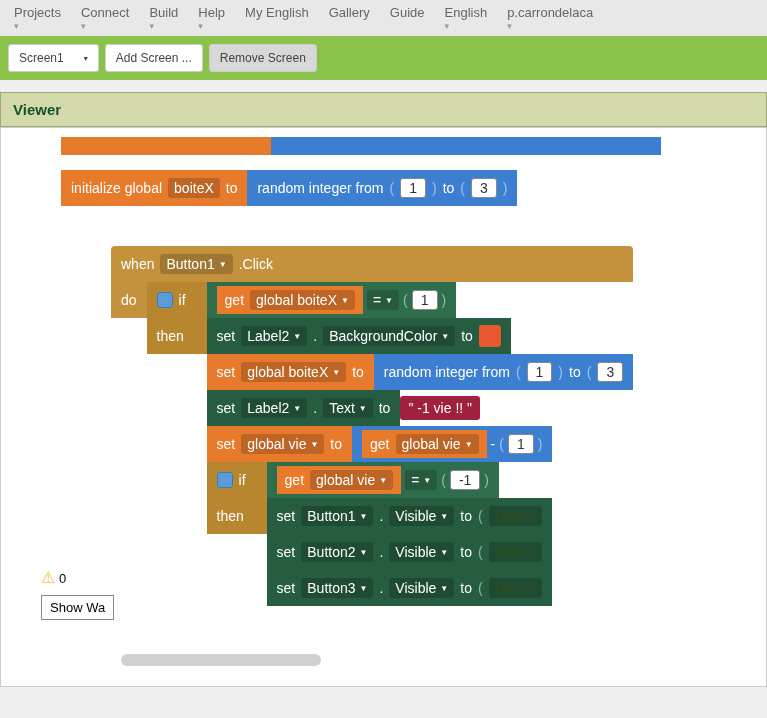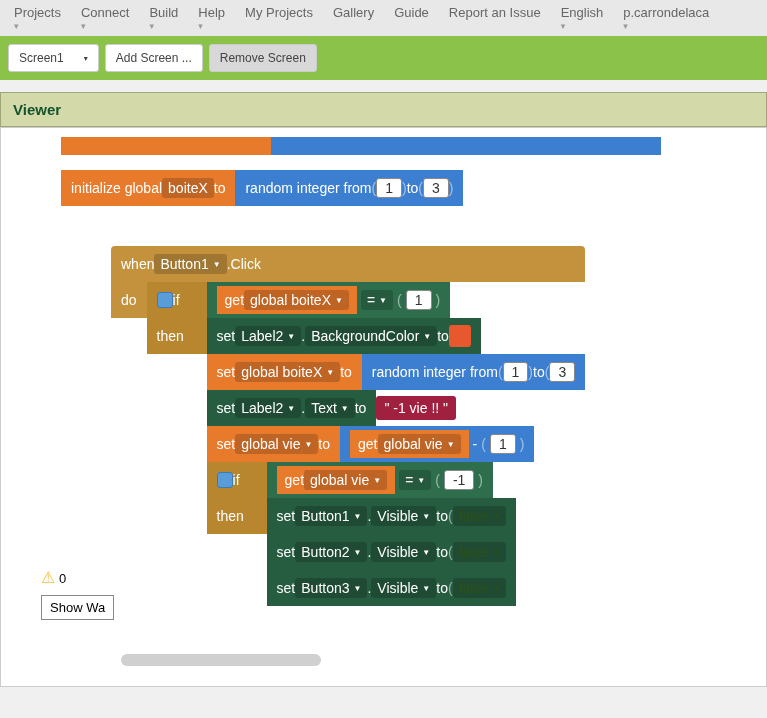--- a/index.html
+++ b/index.html
@@ -23,21 +23,21 @@
 
 .orange { background: #e87a2c; }
 .blue { background: #3c7fd0; }
 .mustard { background: #c4923d; }
 .mustard-dark { background: #b8862f; }
 .green { background: #2e6e4d; }
 .green-dark { background: #265c40; }
 .lime { background: #a4d15e; color: #2d5016; }
 
 .row { display: flex; align-items: center; height: 36px; }
-.piece { padding: 6px 10px; display: flex; align-items: center; gap: 0; height: 36px; }
+.piece { padding: 6px 10px; display: flex; align-items: center; gap: 6px; height: 36px; }
 
 .dropdown { background: rgba(0,0,0,0.18); padding: 2px 6px; border-radius: 3px; display: inline-flex; align-items: center; gap: 4px; }
 .dd-caret { font-size: 8px; }
 .numbox { background: #fff; color: #333; padding: 1px 8px; border-radius: 3px; border: 1px solid #888; display: inline-block; min-width: 18px; text-align: center; }
 .strbox { background: #a02040; color: #fff; padding: 4px 8px; border-radius: 3px; }
 .chkbox { width: 16px; height: 16px; background: #5a9cd8; border-radius: 3px; border: 1px solid #3a7cb8; display: inline-block; }
 .colorbox { width: 22px; height: 22px; background: #e8582e; border-radius: 3px; display: inline-block; }
 
 .warn { position: absolute; left: 40px; top: 440px; background: #fff; }
 .warn-tri { color: #f0c040; font-size: 16px; }
@@ -61,30 +61,27 @@
     </div>
   <div class="menu-item">
       <span>Build</span>
       <span class="caret">▾</span>
     </div>
   <div class="menu-item">
       <span>Help</span>
       <span class="caret">▾</span>
     </div>
   <div class="menu-item">
-      <span>My Projects</span>
+      <span>My English</span>
     </div>
   <div class="menu-item">
       <span>Gallery</span>
     </div>
   <div class="menu-item">
       <span>Guide</span>
-    </div>
-  <div class="menu-item">
-      <span>Report an Issue</span>
     </div>
   <div class="menu-item">
       <span>English</span>
       <span class="caret">▾</span>
     </div>
   <div class="menu-item">
       <span>p.carrondelaca</span>
       <span class="caret">▾</span>
     </div>
 </div>

